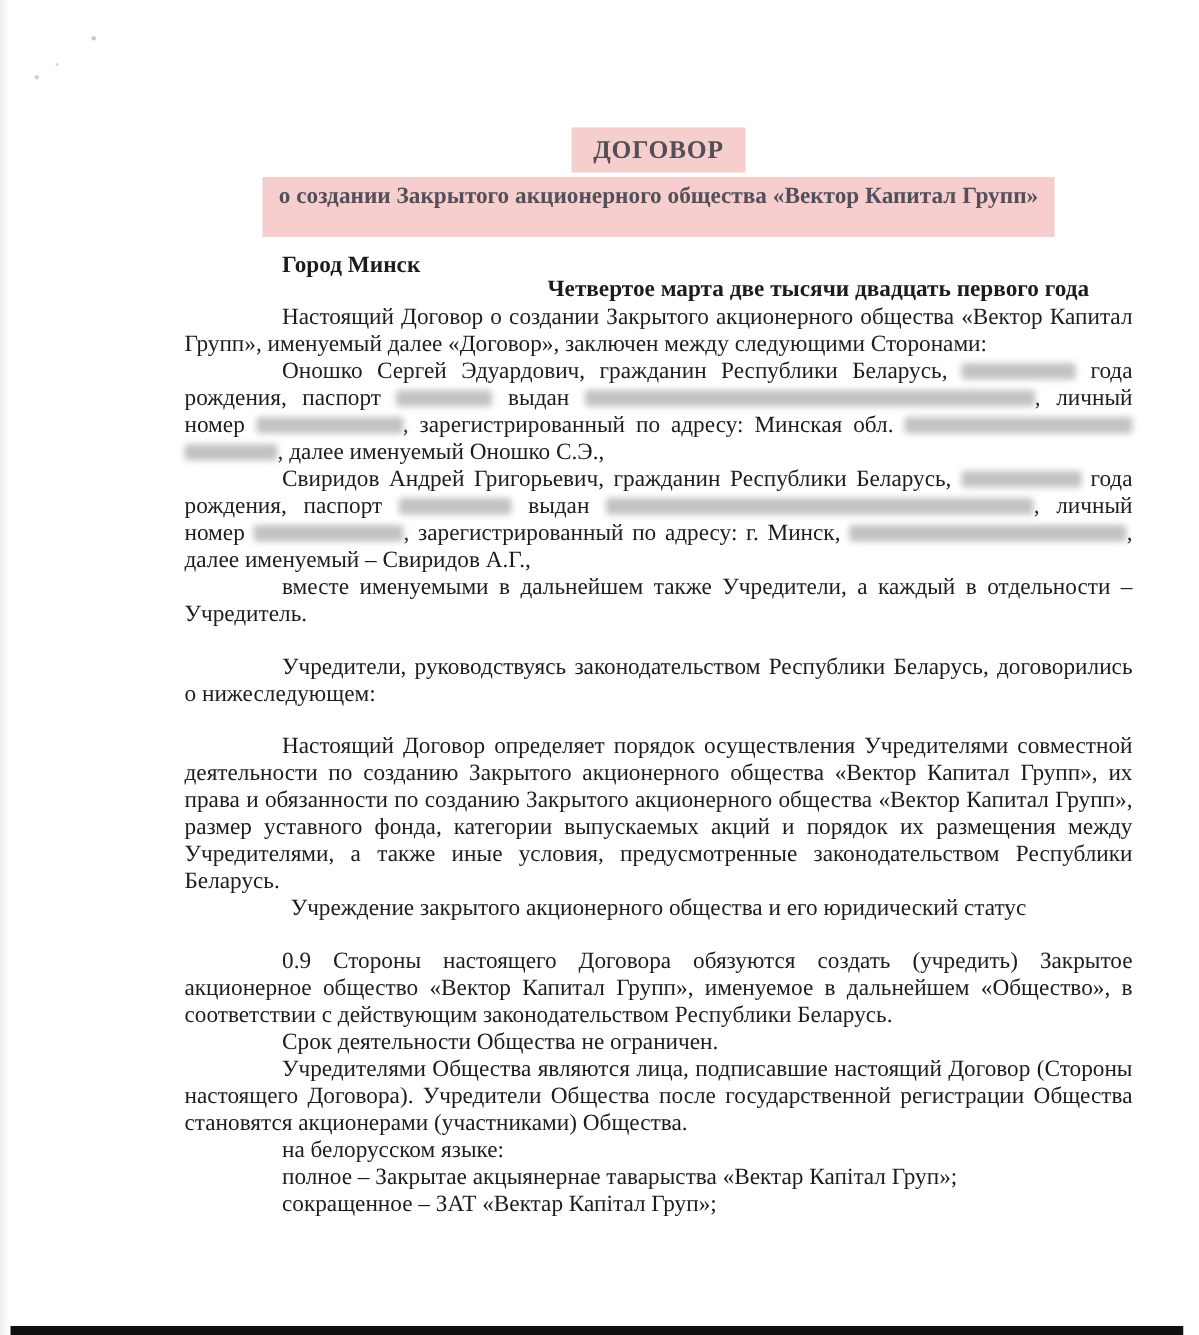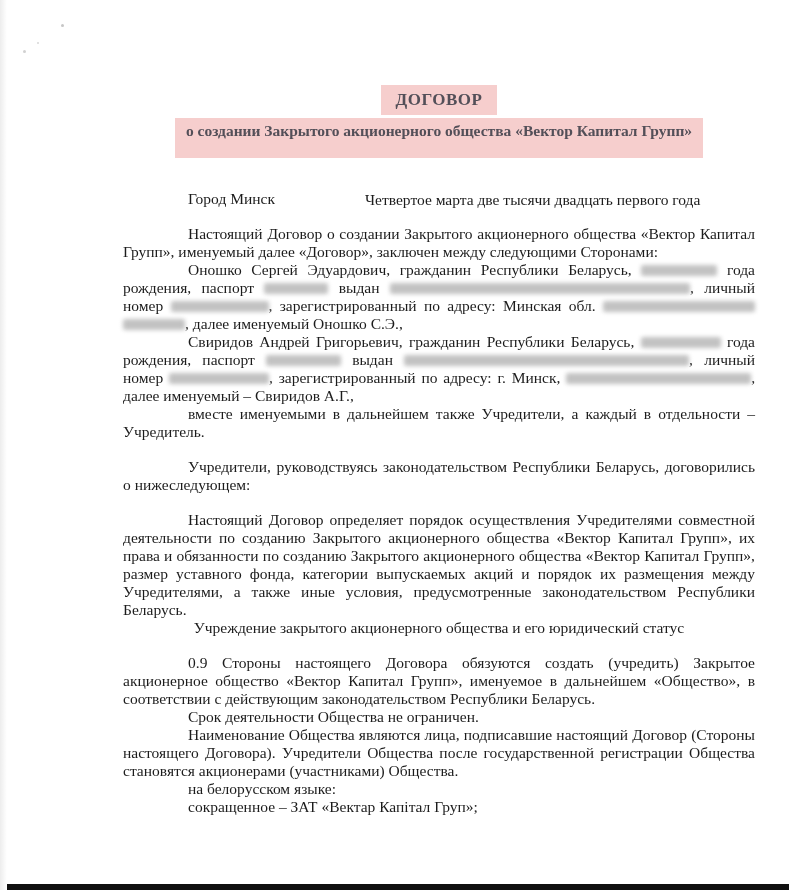--- a/index.html
+++ b/index.html
@@ -22,23 +22,23 @@
     letter-spacing:.5px;
   }
   .doc-subtitle-row{margin-top:3px;}
   .doc-subtitle{
     display:inline-block;
     background:var(--highlight,#f6cecd);
     color:var(--headcolor,#534f58);
     font-weight:bold;font-size:15.5px;line-height:18px;
     padding:4px 11px 18px;
   }
-  .dateline{position:relative;margin-top:32px;height:18px;font-weight:normal;font-size:15.5px;line-height:18px;}
+  .dateline{position:relative;margin-top:10px;height:18px;font-weight:bold;font-size:15.5px;line-height:18px;}
   .dateline .city{margin-left:65px;}
-  .dateline .date{position:absolute;left:242px;top:1px;white-space:nowrap;}
+  .dateline .date{position:absolute;left:242px;top:16px;white-space:nowrap;}
   .doc-body{margin-top:17px;font-size:15.5px;line-height:18px;}
   .para{margin:0;text-align:justify;}
   .para.indent{text-indent:65px;}
   .para.center{text-align:center;text-indent:0;}
   .para.gap{margin-top:17px;}
   .para.gap-sm{margin-top:13px;}
   .para.gap-lg{margin-top:31px;}
   .redact{
     display:inline-block;
     height:11px;border-radius:2px;
@@ -79,20 +79,21 @@
     <div class="doc-body">
         <p class="para indent">Настоящий Договор о создании Закрытого акционерного общества «Вектор Капитал Групп», именуемый далее «Договор», заключен между следующими Сторонами:</p>
         <p class="para indent">Оношко Сергей Эдуардович, гражданин Республики Беларусь, <span class="redact" style="width: 76px;"></span> года рождения, паспорт <span class="redact" style="width: 64px;"></span> выдан <span class="redact" style="width: 300px;"></span>, личный номер <span class="redact" style="width: 98px;"></span>, зарегистрированный по адресу: Минская обл. <span class="redact" style="width: 152px;"></span> <span class="redact" style="width: 62px;"></span>, далее именуемый Оношко С.Э.,</p>
         <p class="para indent">Свиридов Андрей Григорьевич, гражданин Республики Беларусь, <span class="redact" style="width: 80px;"></span> года рождения, паспорт <span class="redact" style="width: 75px;"></span> выдан <span class="redact" style="width: 285px;"></span>, личный номер <span class="redact" style="width: 100px;"></span>, зарегистрированный по адресу: г. Минск, <span class="redact" style="width: 185px;"></span>, далее именуемый – Свиридов А.Г.,</p>
         <p class="para indent">вместе именуемыми в дальнейшем также Учредители, а каждый в отдельности – Учредитель.</p>
         <p class="para indent gap">Учредители, руководствуясь законодательством Республики Беларусь, договорились о нижеследующем:</p>
         <p class="para indent gap">Настоящий Договор определяет порядок осуществления Учредителями совместной деятельности по созданию Закрытого акционерного общества «Вектор Капитал Групп», их права и обязанности по созданию Закрытого акционерного общества «Вектор Капитал Групп», размер уставного фонда, категории выпускаемых акций и порядок их размещения между Учредителями, а также иные условия, предусмотренные законодательством Республики Беларусь.</p>
         <p class="para center">Учреждение закрытого акционерного общества и его юридический статус</p>
         <p class="para indent gap">0.9 Стороны настоящего Договора обязуются создать (учредить) Закрытое акционерное общество «Вектор Капитал Групп», именуемое в дальнейшем «Общество», в соответствии с действующим законодательством Республики Беларусь.</p>
         <p class="para indent">Срок деятельности Общества не ограничен.</p>
-        <p class="para indent">Наименование Общества являются лица, подписавшие настоящий Договор (Стороны настоящего Договора). Учредители Общества после государственной регистрации Общества становятся акционерами (участниками) Общества.</p>
+        <p class="para indent">Учредителями Общества являются лица, подписавшие настоящий Договор (Стороны настоящего Договора). Учредители Общества после государственной регистрации Общества становятся акционерами (участниками) Общества.</p>
         <p class="para indent">на белорусском языке:</p>
+        <p class="para indent">полное – Закрытае акцыянернае таварыства «Вектар Капітал Груп»;</p>
         <p class="para indent">сокращенное – ЗАТ «Вектар Капітал Груп»;</p>
       </div>
   </div>
 
   <div class="bottom-bar"></div>
 </div>
 
 </body></html>

